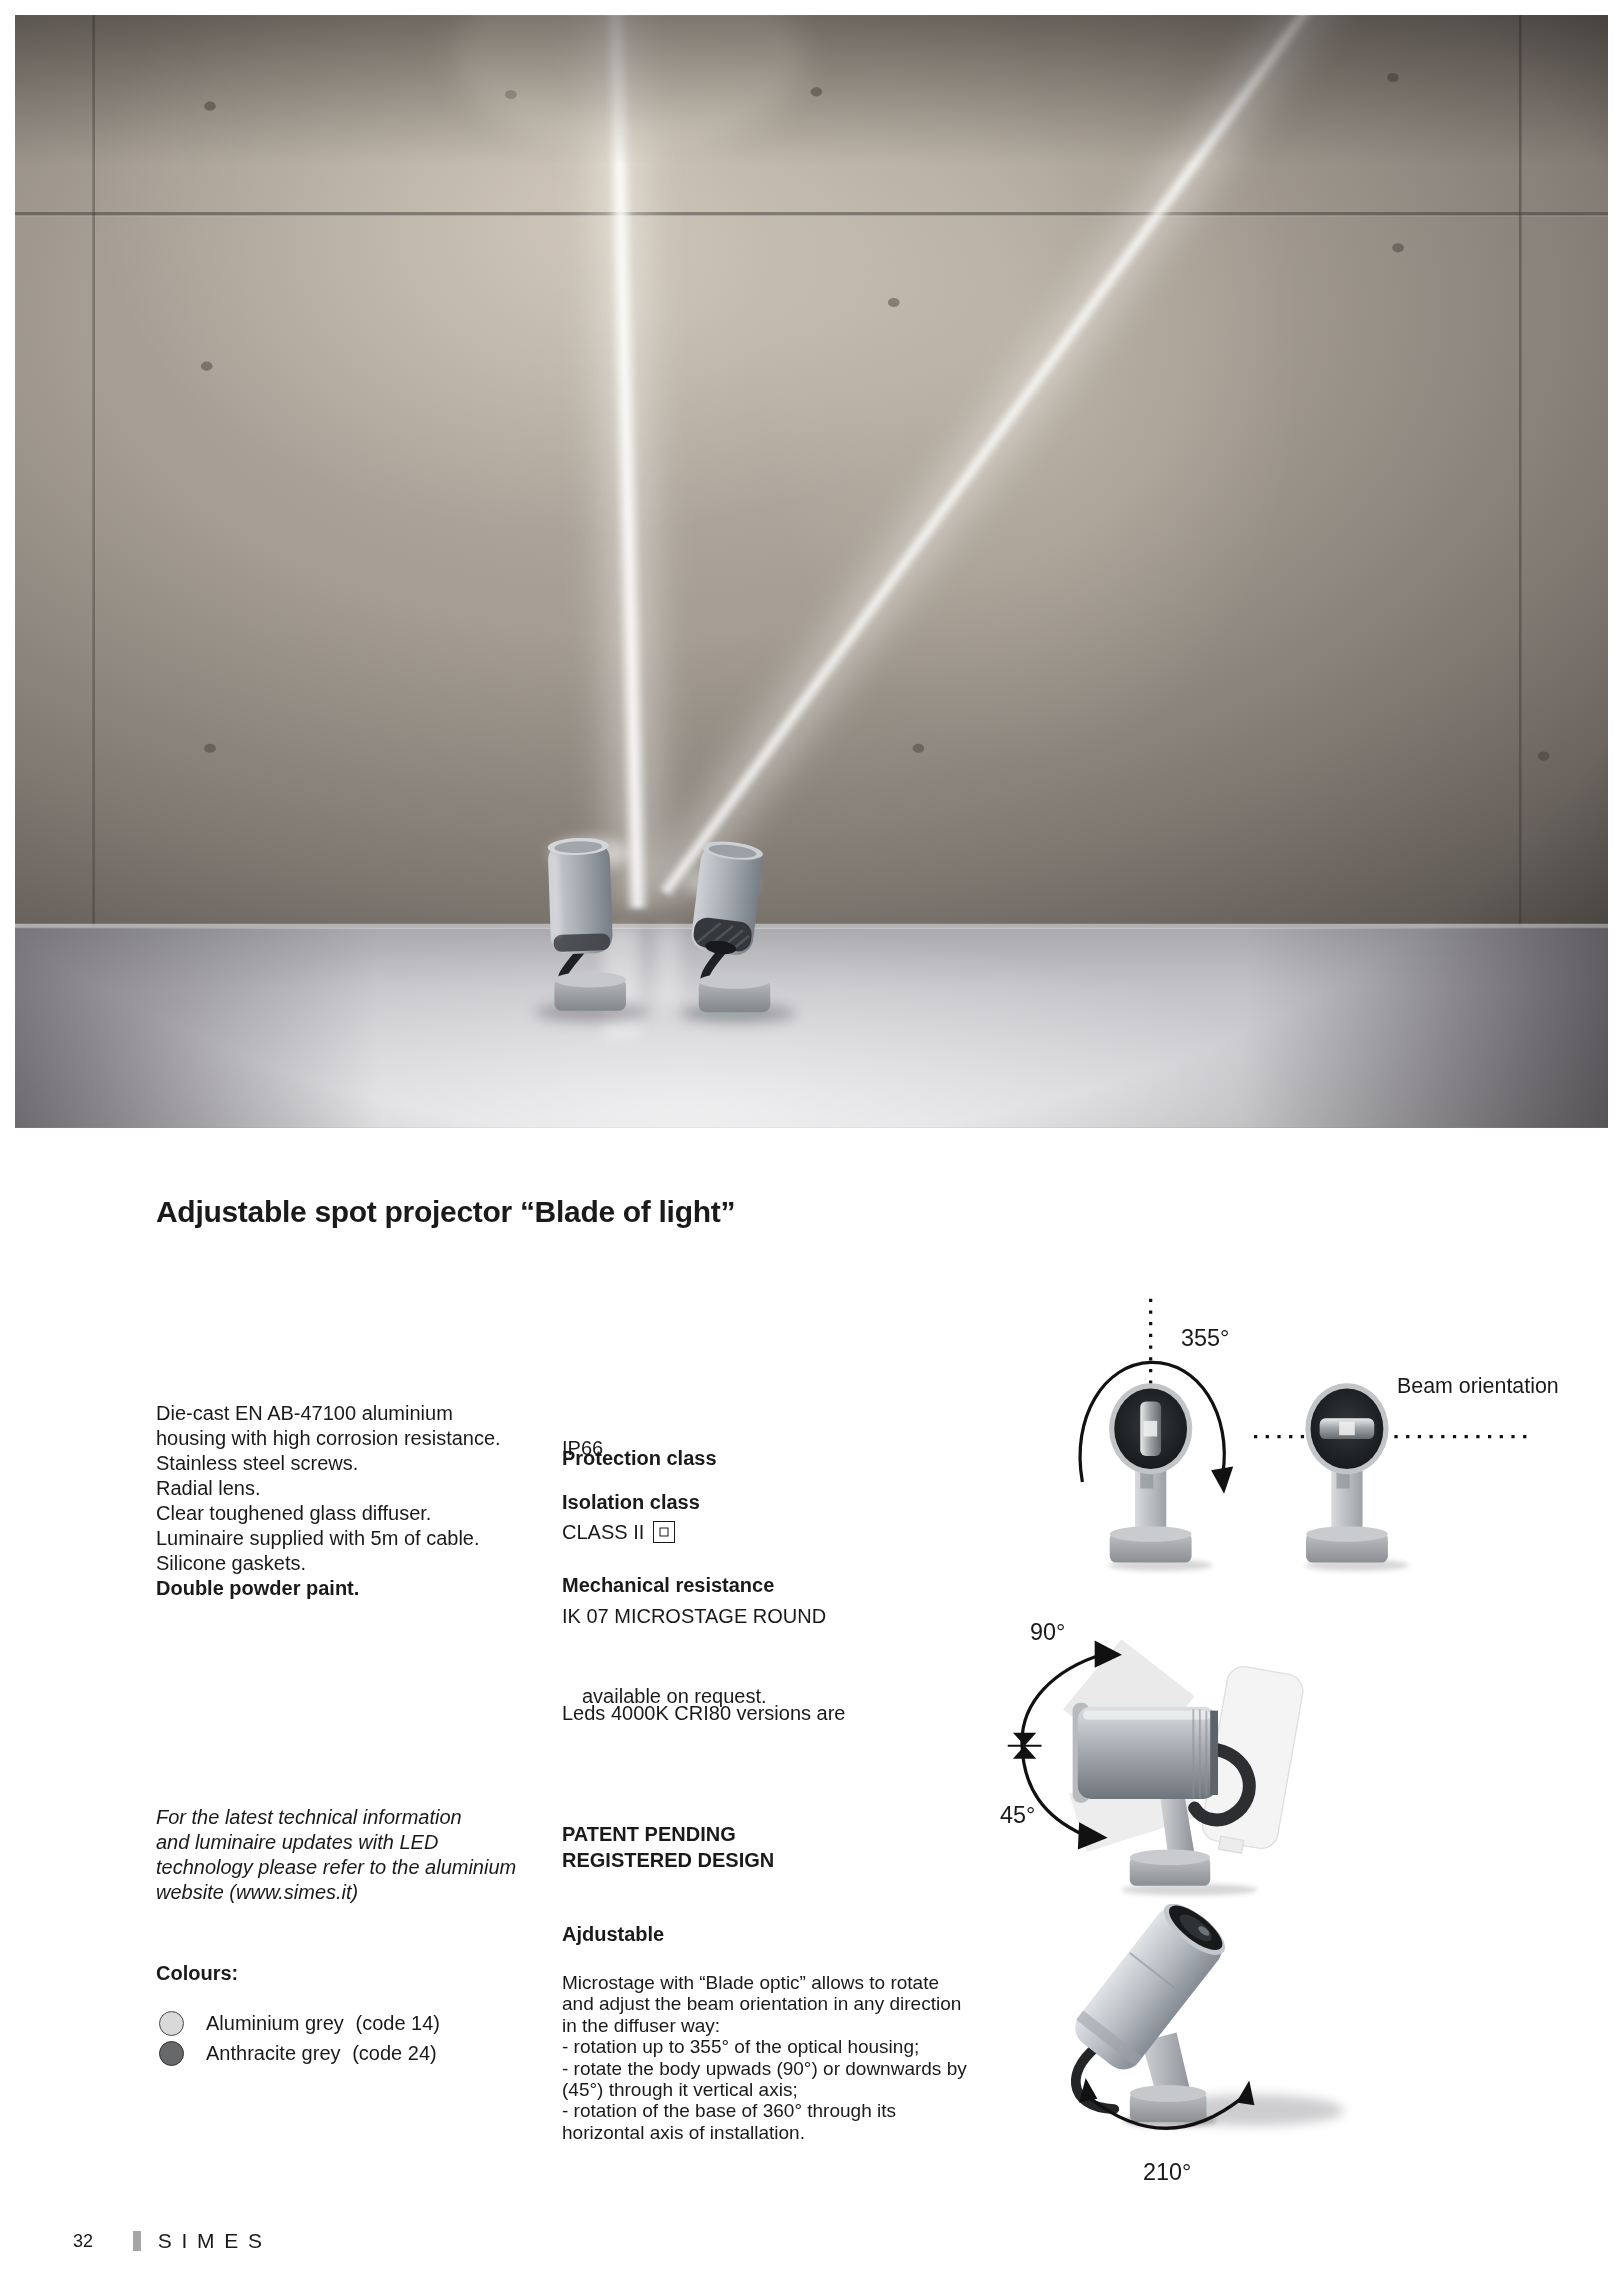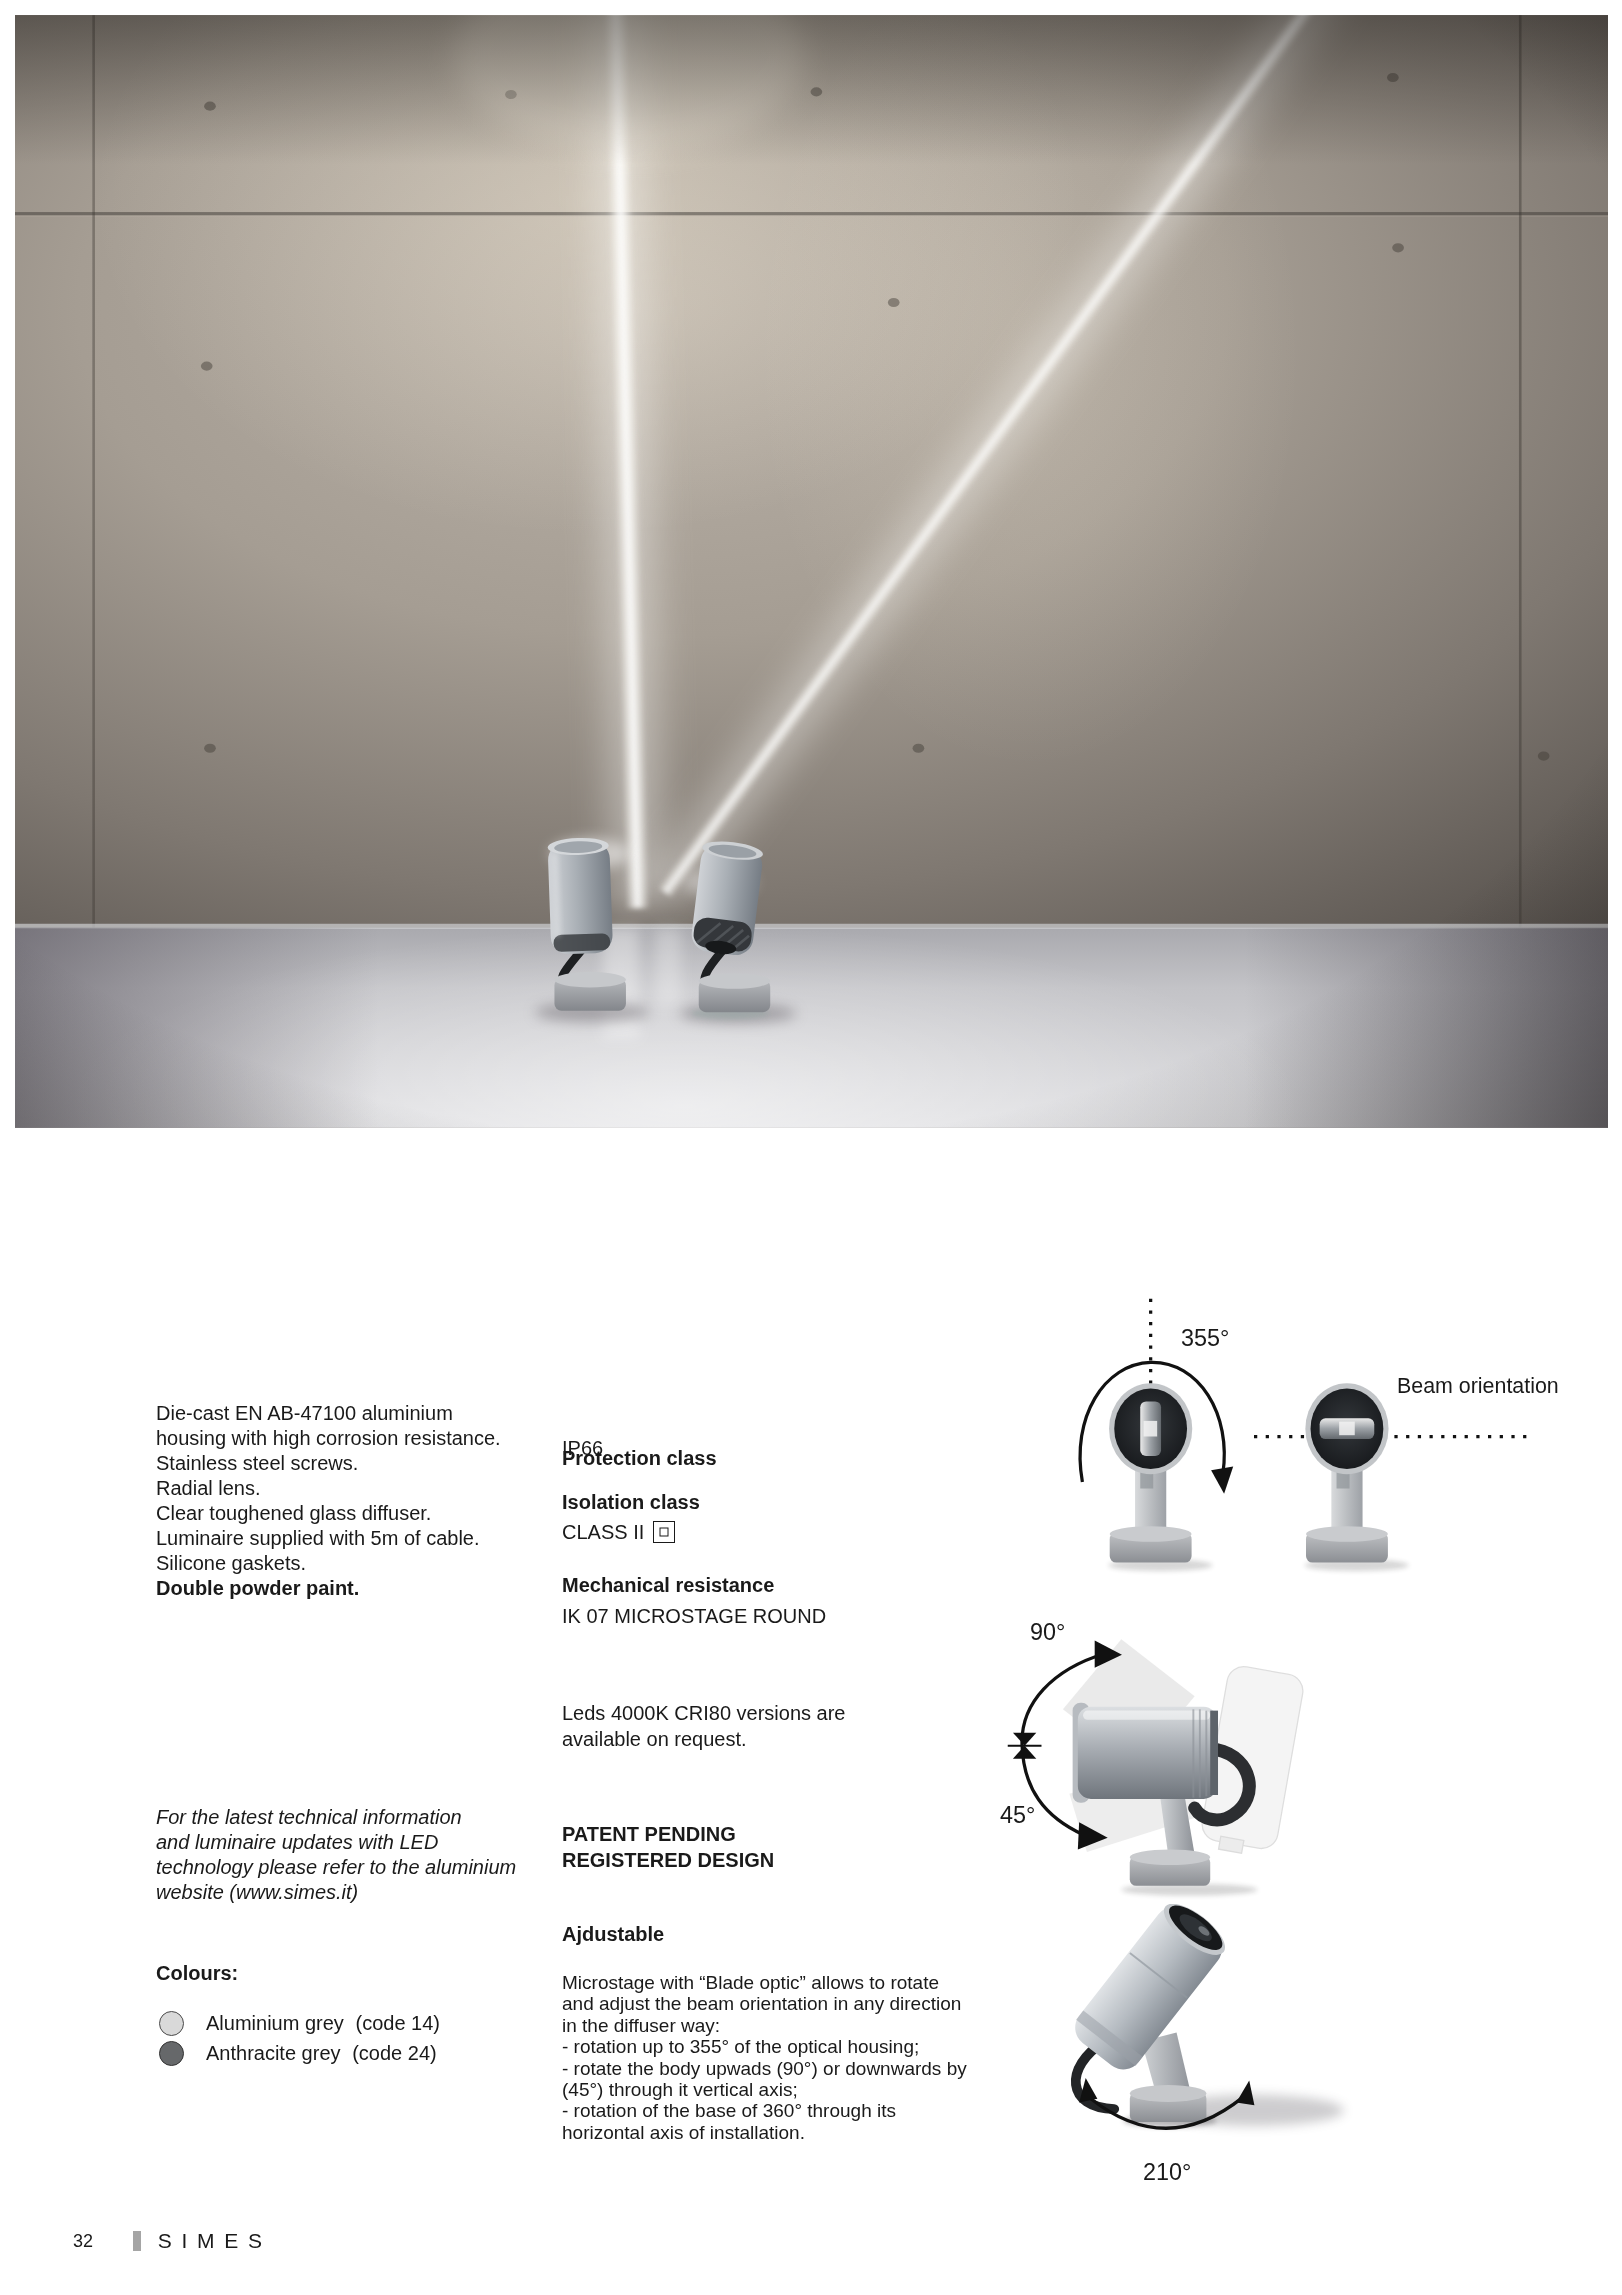--- a/index.html
+++ b/index.html
@@ -184,20 +184,21 @@
       <ellipse cx="1095" cy="1286" rx="37" ry="9" fill="#9aa0a6"></ellipse>
     </g>
   </g>
 
   <rect x="0" y="0" width="2451" height="1712" fill="url(#vign)"></rect>
   <rect x="0" y="0" width="2451" height="230" fill="url(#topDark)"></rect>
 </svg>
 </section>
 
 <header class="title-row">
+  <h2 class="title-sub" style="margin:0">Adjustable spot projector “Blade of light”</h2>
 </header>
 
 <section class="col-left t31">
   <div>Die-cast EN AB-47100 aluminium</div>
   <div>housing with high corrosion resistance.</div>
   <div>Stainless steel screws.</div>
   <div>Radial lens.</div>
   <div>Clear toughened glass diffuser.</div>
   <div>Luminaire supplied with 5m of cable.</div>
   <div>Silicone gaskets.</div>
@@ -230,21 +231,21 @@
 
 <div class="mid-item t31 b" style="top:1490px;">Isolation class</div>
 <div class="mid-item t31" style="top:1520px;">
   <span>CLASS II</span><span class="classii-box"><span class="inner"></span></span>
 </div>
 
 <div class="mid-item t31 b" style="top:1573px;">Mechanical resistance</div>
 <div class="mid-item t31" style="top:1604px;">IK 07 MICROSTAGE ROUND</div>
 
 <div class="mid-item t31" style="top:1701px;">Leds 4000K CRI80 versions are</div>
-<div class="mid-item t31" style="top:1727px;">available on request.</div>
+<div class="mid-item t31" style="top:1684px;margin-left:20px;">available on request.</div>
 
 <div class="mid-item t31 b" style="top:1822px;">PATENT PENDING</div>
 <div class="mid-item t31 b" style="top:1848px;">REGISTERED DESIGN</div>
 
 <div class="mid-item t31 b" style="top:1922px;">Ajdustable</div>
 
 <section class="para t29" style="top:1972px;">
   <div>Microstage with “Blade optic”  allows to rotate</div>
   <div>and adjust the beam orientation in any direction</div>
   <div>in the diffuser way:</div>

